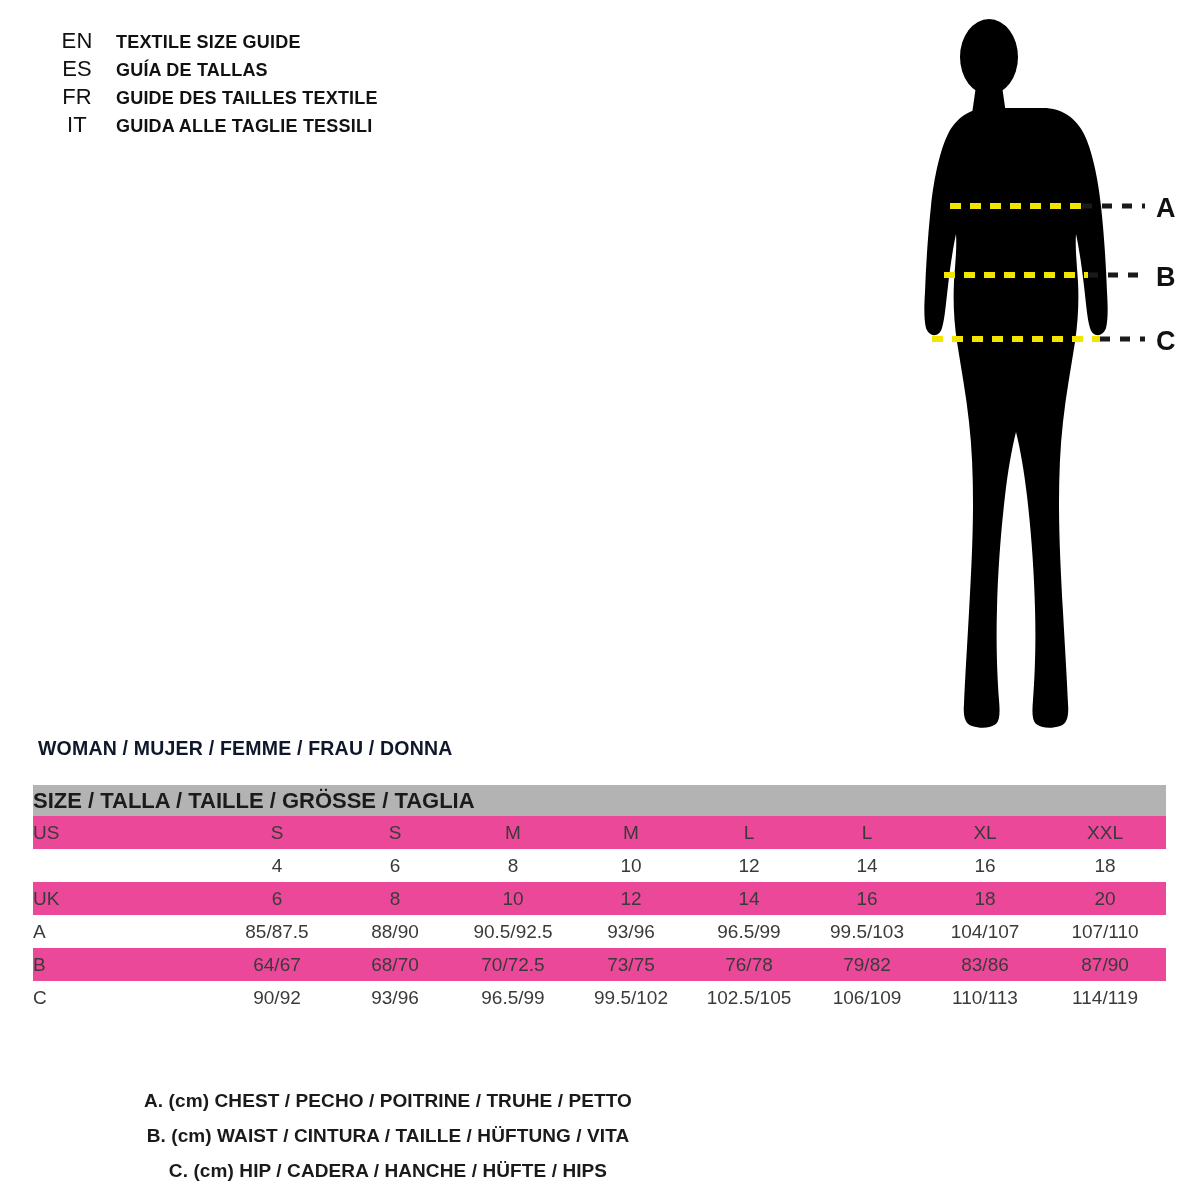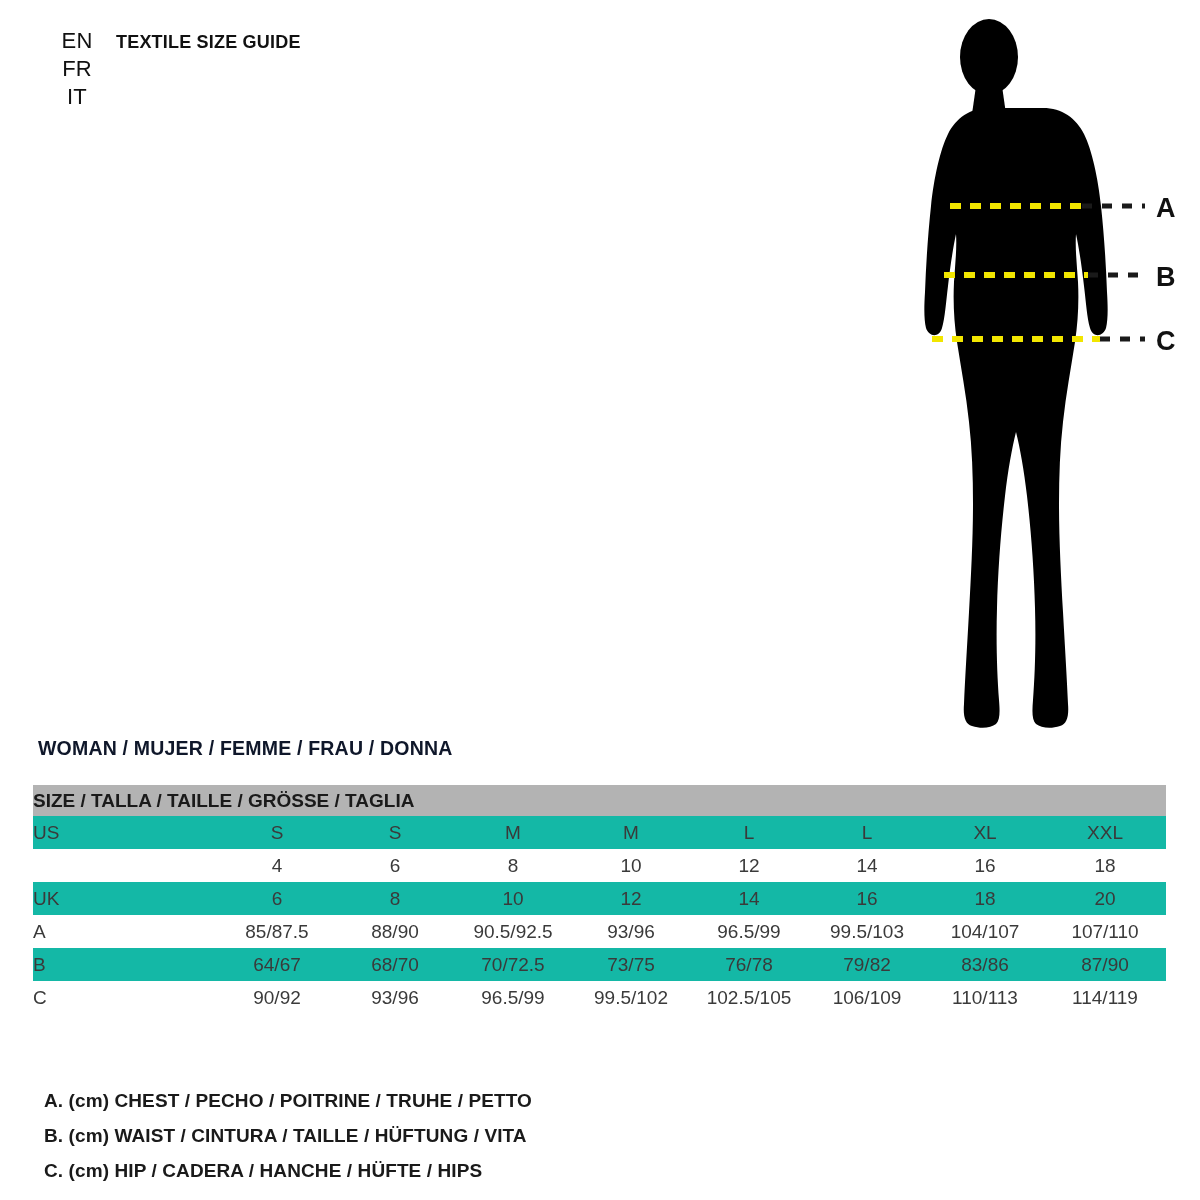--- a/index.html
+++ b/index.html
@@ -81,64 +81,71 @@
   }
   #size-table td {
     padding: 0;
     height: 33px;
     vertical-align: middle;
   }
   #size-table tr.header-row td {
     background: #b3b3b3;
     color: #1a1a1a;
     font-weight: bold;
-    font-size: 19px;
+    font-size: 22px;
     height: 31px;
   }
-  #size-table tr.shade td { background: #14b8a6; }
+  #size-table tr.shade td { background: #ec4899; }
   #size-table tr.plain td { background: #ffffff; }
   .cell-label {
     padding-left: 10px;
     text-align: left;
     white-space: nowrap;
   }
   .cell-val {
     text-align: center;
     white-space: nowrap;
   }
 
   
   #legend {
     position: absolute;
-    left: 44px;
+    left: 38px;
     top: 1090px;
     width: 700px;
+    text-align: center;
   }
   .legend-row {
     font-size: 19px;
     font-weight: bold;
     color: #1a1a1a;
     margin-bottom: 13px;
     white-space: nowrap;
     letter-spacing: 0.1px;
   }
 </style>
 </head>
 <body>
 
 <div id="title-block">
   <div class="title-row">
     <span class="title-lang">EN</span>
     <span class="title-text">TEXTILE SIZE GUIDE</span>
   </div>
   <div class="title-row">
+    <span class="title-lang">ES</span>
+    <span class="title-text">GUÍA DE TALLAS</span>
+  </div>
+  <div class="title-row">
     <span class="title-lang">FR</span>
+    <span class="title-text">GUIDE DES TAILLES TEXTILE</span>
   </div>
   <div class="title-row">
     <span class="title-lang">IT</span>
+    <span class="title-text">GUIDA ALLE TAGLIE TESSILI</span>
   </div>
 </div>
 
 <div id="figure-area">
   <svg width="330" height="740" viewBox="0 0 330 740" xmlns="http://www.w3.org/2000/svg">
     <g>
 
       <ellipse cx="129" cy="47" rx="29" ry="38" fill="#000000"></ellipse>
 
       <path d="M116 76 L142 76 L146 104 L112 104 Z" fill="#000000"></path>

